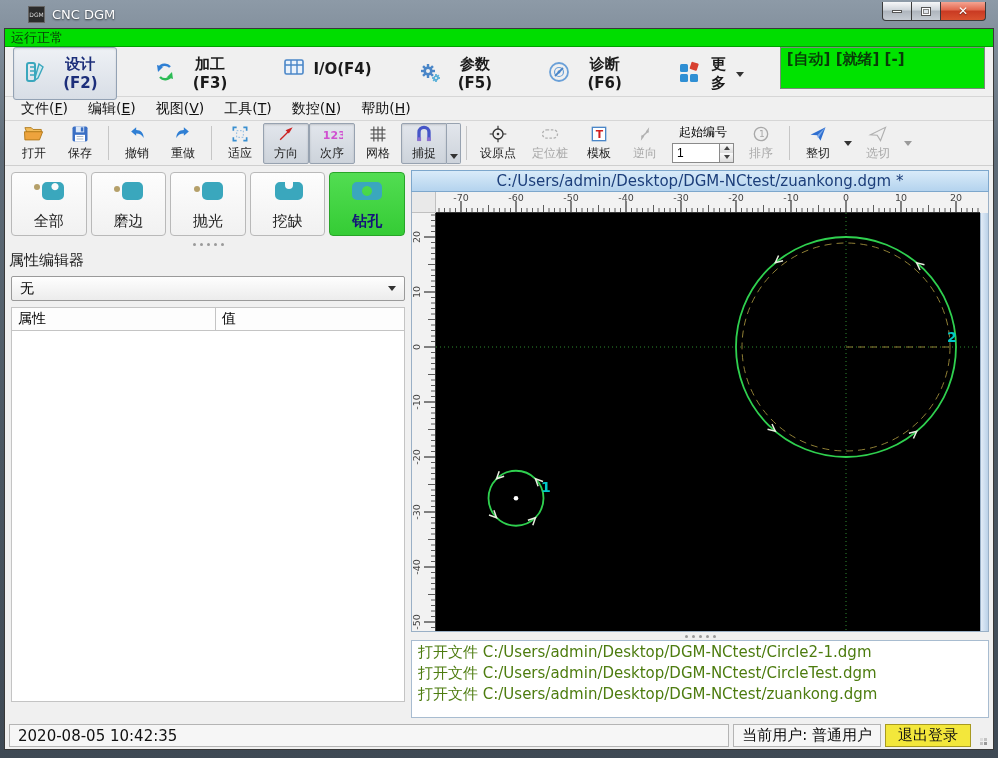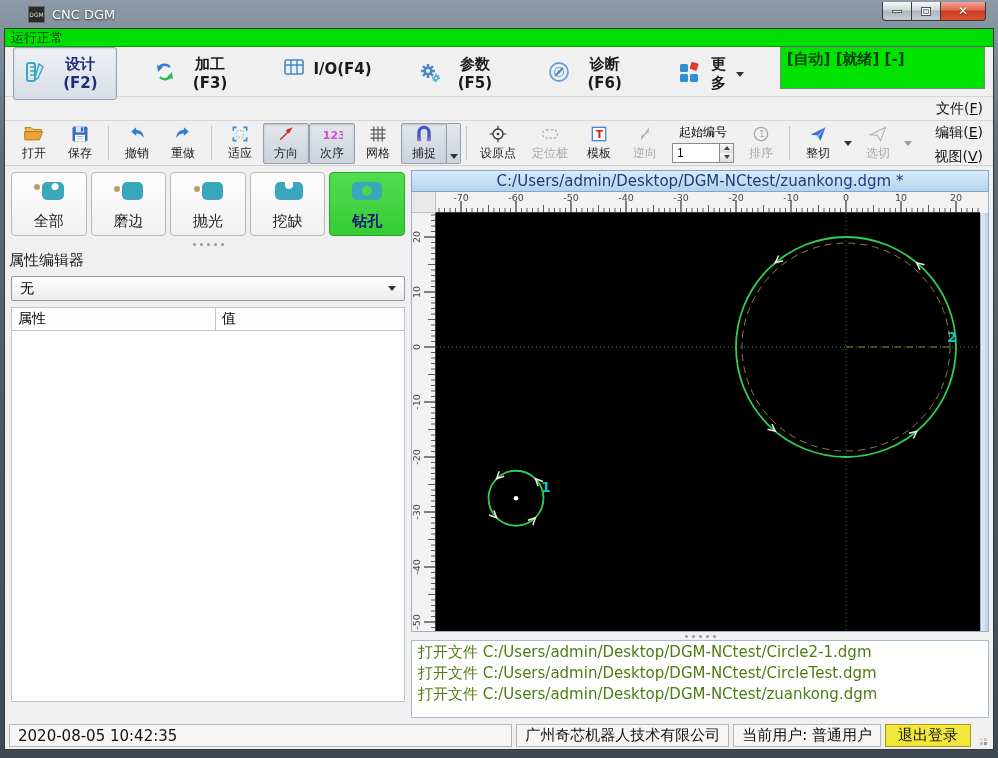--- a/index.html
+++ b/index.html
@@ -33,22 +33,22 @@
   .rtab { display: flex; align-items: center; gap: 7px; font-size: 15px; font-weight: bold; color: #1a1a1a;
           background: none; border: 1px solid transparent; padding: 7px 9px; cursor: default; }
   .rtab.pressed { border: 1px solid #93a2b4; border-radius: 3px; color: #1c2e7a;
           background: linear-gradient(#eef1f5,#d8dee6); box-shadow: inset 0 1px 2px rgba(0,0,0,.12); }
   .machine-status { margin-left: auto; width: 232px; height: 42px; background: #00e300;
           border: 1px solid #7a8a7a; color: #093a09; font-size: 15px; font-weight: bold; padding: 2px 6px; }
   .caret { width: 0; height: 0; border-left: 4px solid transparent; border-right: 4px solid transparent;
            border-top: 5px solid #333; }
   .caret.dim { border-top-color: #9a9a9a; }
   
-  .menubar { height: 24px; display: flex; align-items: flex-end; padding-left: 6px; font-size: 14px;
-             border-bottom: 1px solid #d6d6d6; flex-direction: column; }
+  .menubar { height: 24px; display: flex; align-items: center; padding-left: 6px; font-size: 14px;
+             border-bottom: 1px solid #d6d6d6; }
   .mitem { padding: 3px 10px; color: #111; }
   
   .toolbar { height: 45px; display: flex; align-items: center; padding: 0 6px; border-bottom: 1px solid #cfcfcf; }
   .tbtn { width: 46px; height: 41px; display: flex; flex-direction: column; align-items: center;
           justify-content: center; gap: 1px; font-size: 12px; color: #222; background: none;
           border: 1px solid transparent; }
   .tbtn.toggled { border: 1px solid #97a2b0; border-radius: 2px;
           background: linear-gradient(#e2e6ec,#cdd3db); box-shadow: inset 0 1px 2px rgba(0,0,0,.15); }
   .tbtn.disabled { color: #a8a8a8; }
   .tsep { width: 1px; height: 34px; background: #c6c6c6; margin: 0 5px; }
@@ -694,20 +694,19 @@
         <div class="log">
           <div>打开文件 C:/Users/admin/Desktop/DGM-NCtest/Circle2-1.dgm</div>
           <div>打开文件 C:/Users/admin/Desktop/DGM-NCtest/CircleTest.dgm</div>
           <div>打开文件 C:/Users/admin/Desktop/DGM-NCtest/zuankong.dgm</div>
         </div>
       </div>
     </div>
 
     <div class="statusbar">
       <div class="spanel date">2020-08-05 10:42:35</div>
-      <div class="spanel">广州奇芯机器人技术有限公司</div>
       <div class="spanel">当前用户: 普通用户</div>
       <button class="logout">退出登录</button>
       <div class="grip"></div>
     </div>
 
   </div>
 </div>
 
 </body></html>

